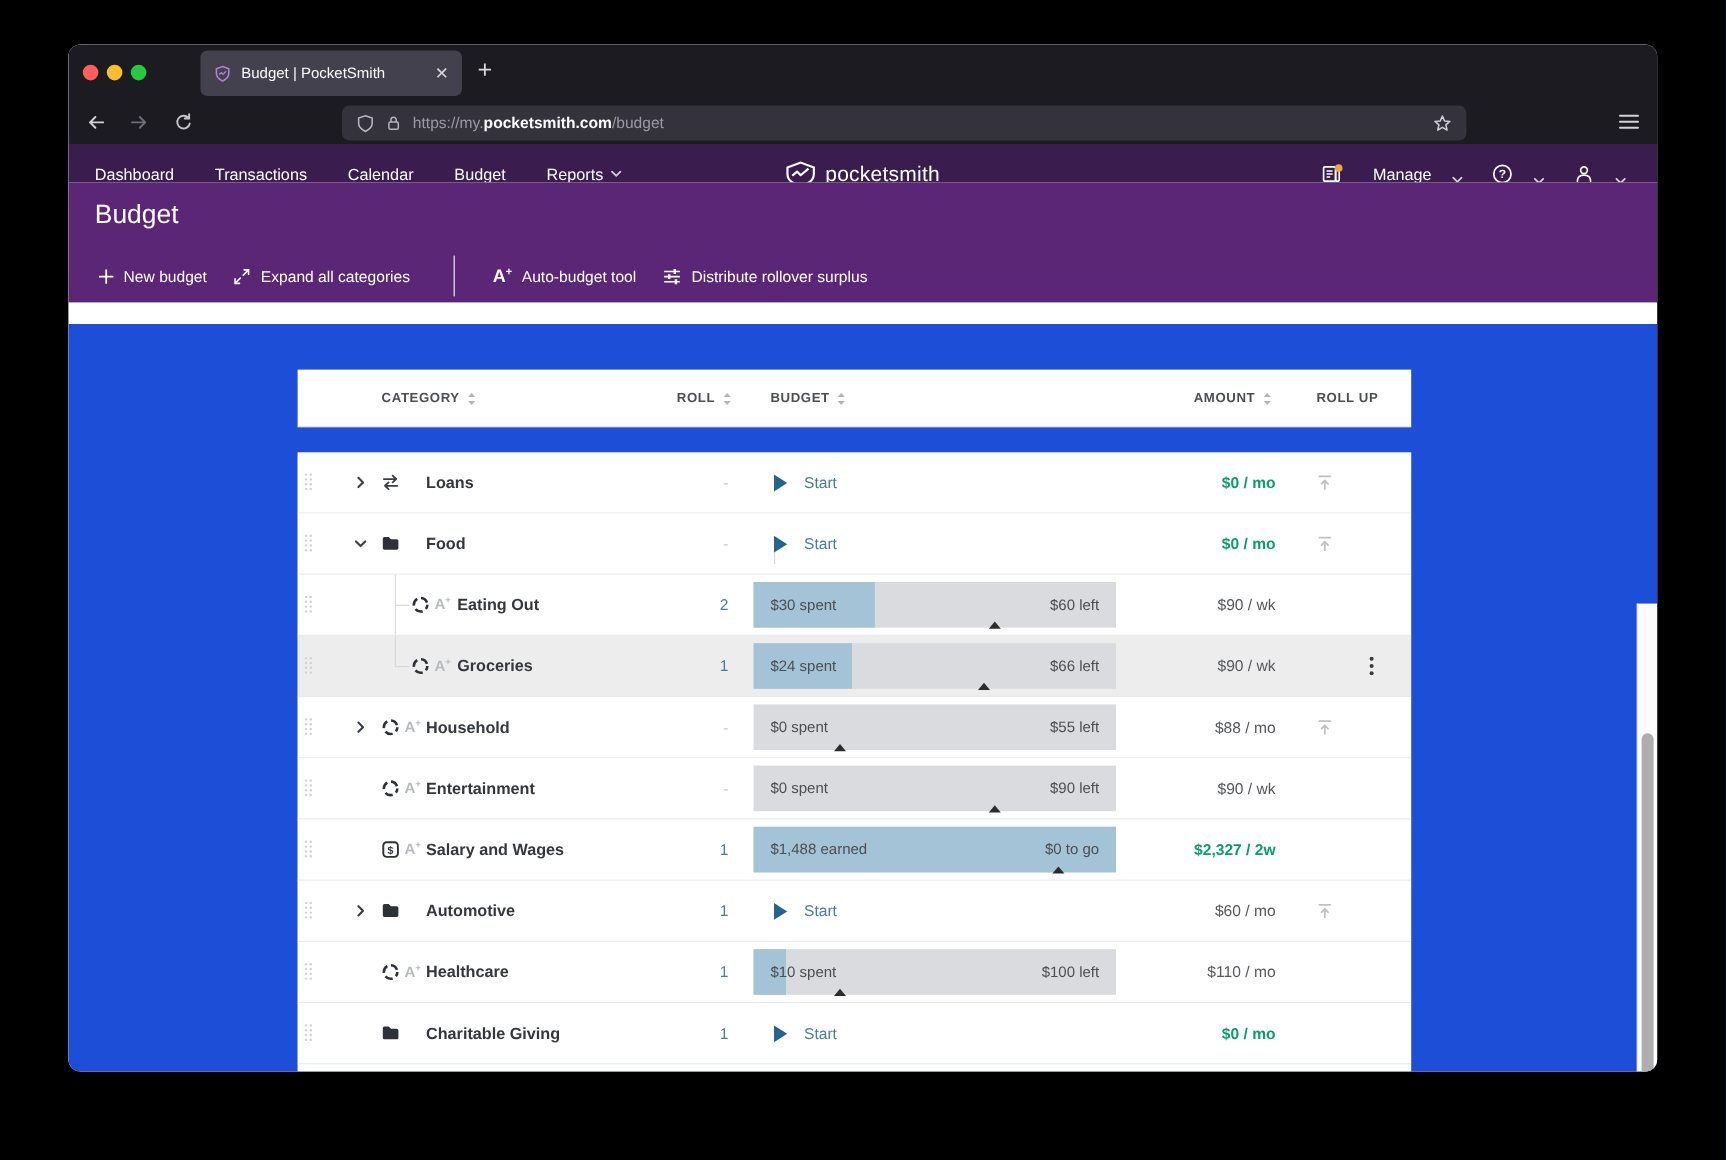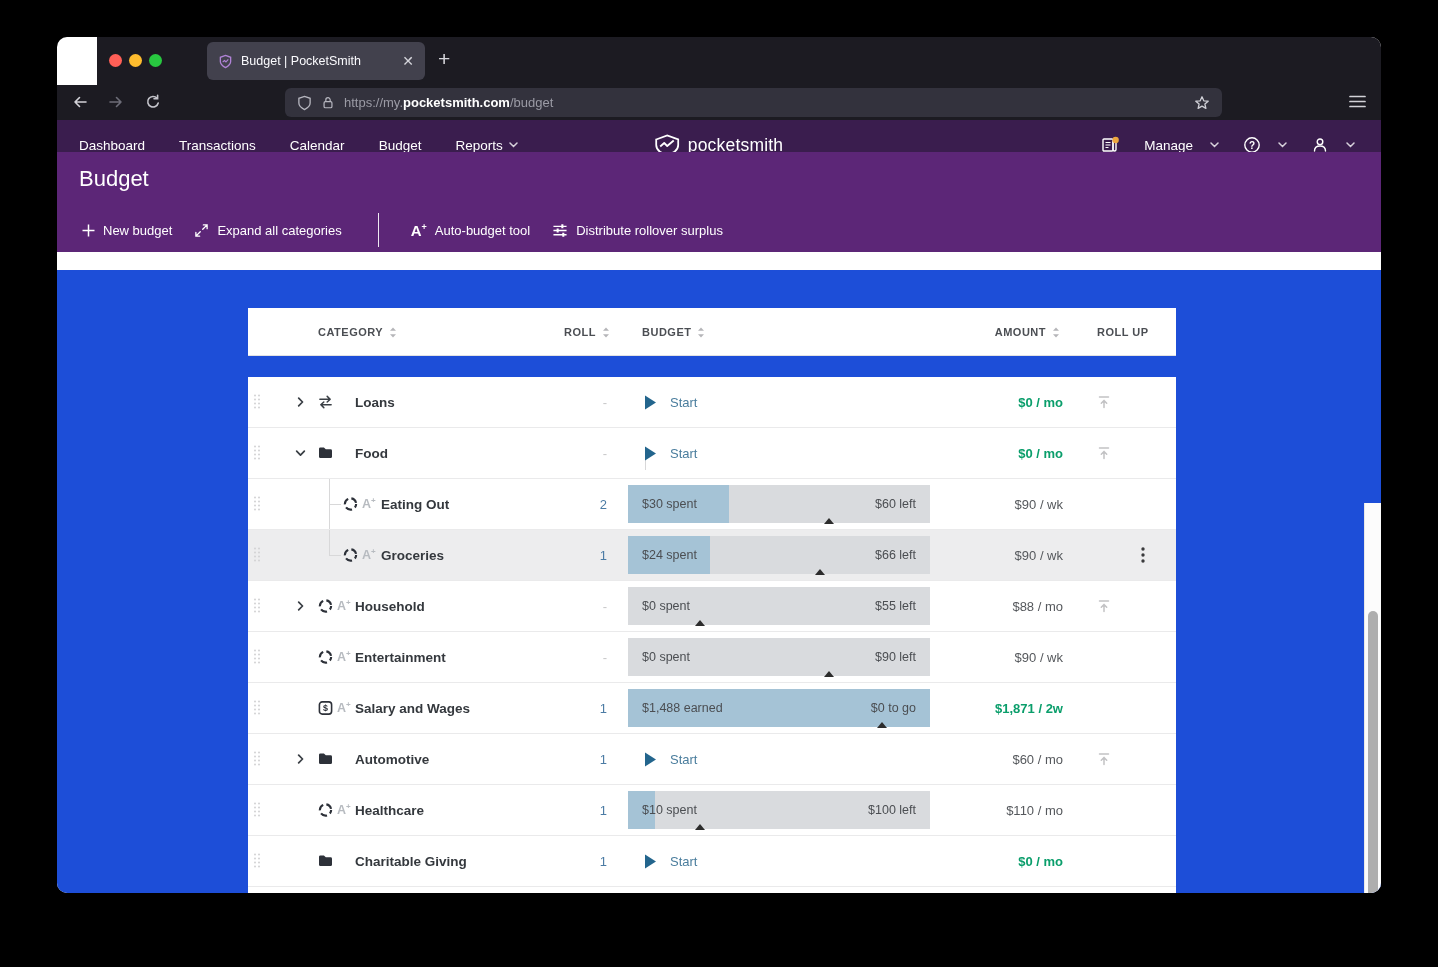--- a/index.html
+++ b/index.html
@@ -1,20 +1,20 @@
 <!DOCTYPE html>
 <html><head>
 <meta charset="utf-8">
 <style>
   * { margin:0; padding:0; box-sizing:border-box; }
   html,body { width:1438px; height:967px; background:#000; font-family:"Liberation Sans",sans-serif; overflow:hidden; }
   .window { position:absolute; left:57px; top:37px; width:1324px; height:856px; border-radius:10px; overflow:hidden; background:#fff; }
 
   
-  .tabbar { position:relative; height:48px; background:#1c1b22;margin-left:40px; }
+  .tabbar { position:relative; height:48px; background:#1c1b22; }
   .lights { position:absolute; left:12px; top:17px; display:flex; gap:7px; }
   .light { width:13px; height:13px; border-radius:50%; }
   .light.red{background:#ff5f57}.light.yellow{background:#febc2e}.light.green{background:#28c840}
   .tab { position:absolute; left:110px; top:5px; width:218px; height:38px; background:#42414d; border-radius:6px; display:flex; align-items:center; padding:0 11px; color:#fbfbfe; }
   .tab-title { font-size:12.5px; margin-left:8px; flex:1; white-space:nowrap; overflow:hidden; }
   .tab-close { font-size:14px; color:#d6d6dc; cursor:default; }
   .newtab { position:absolute; left:341px; top:10px; font-size:21px; font-weight:300; color:#d6d6dc; }
 
   .toolbar { position:relative; height:35px; background:#1c1b22; }
   .tb-ic { position:absolute; top:9px; }
@@ -24,21 +24,21 @@
   .url-star { margin-left:auto; }
   .hamburger { position:absolute; right:15px; top:9px; }
 
   
   .mainnav { position:relative; height:32px; background:#3a1d4e; color:#fff; }
   .nav-left { position:absolute; left:22px; top:0; height:50px; display:flex; align-items:center; gap:34px; font-size:13.5px; }
   .nav-item { display:flex; align-items:center; gap:6px; cursor:default; }
   .brand { position:absolute; left:50%; top:0; transform:translateX(-50%); height:50px; display:flex; align-items:center; gap:8px; }
   .brand-name { font-size:17.5px; font-weight:500; letter-spacing:.2px; }
   .nav-right { position:absolute; right:26px; top:0; height:50px; display:flex; align-items:center; gap:24px; font-size:13.5px; }
-  .nav-group { display:flex; align-items:center; gap:17px; }
+  .nav-group { display:flex; align-items:flex-end; gap:17px; }
 
   
   .pageheader { position:relative; height:100px; background:#5c2677; color:#fff; }
   .ph-title { position:absolute; left:22px; top:14px; font-size:22px; font-weight:500; }
   .ph-actions { position:absolute; left:25px; top:61px; display:flex; align-items:center; font-size:13px; }
   .ph-btn { display:flex; align-items:center; gap:8px; margin-right:22px; cursor:default; white-space:nowrap; }
   .ph-sep { width:1px; height:34px; background:rgba(255,255,255,.9); margin:0 32px 0 14px; }
   .act-auto { font-weight:700; font-size:15px; position:relative; }
   .act-auto .plus { font-size:9px; position:relative; top:-6px; left:0px; font-weight:700; }
 
@@ -466,21 +466,21 @@
             </svg></span>
           <span class="auto-ic">A<span class="plus">+</span></span>
           <span class="cat-label">Salary and Wages</span>
           <span class="items num">1</span>
           <span class="bar">
             <span class="bar-fill" style="width:302px"></span>
             <span class="bar-t l">$1,488 earned</span>
             <span class="bar-t r">$0 to go</span>
             <span class="marker" style="left:254px"></span>
           </span>
-          <span class="amount pos">$1,871 / 2w</span>
+          <span class="amount pos">$2,327 / 2w</span>
         </div>
         <div class="row">
           <span class="handle"><svg width="9" height="17" viewBox="0 0 9 17">
               <circle cx="2" cy="2" r="1" fill="#d2d2d4"></circle>
               <circle cx="2" cy="6" r="1" fill="#d2d2d4"></circle>
               <circle cx="2" cy="10" r="1" fill="#d2d2d4"></circle>
               <circle cx="2" cy="14" r="1" fill="#d2d2d4"></circle>
               <circle cx="6" cy="2" r="1" fill="#d2d2d4"></circle>
               <circle cx="6" cy="6" r="1" fill="#d2d2d4"></circle>
               <circle cx="6" cy="10" r="1" fill="#d2d2d4"></circle>

